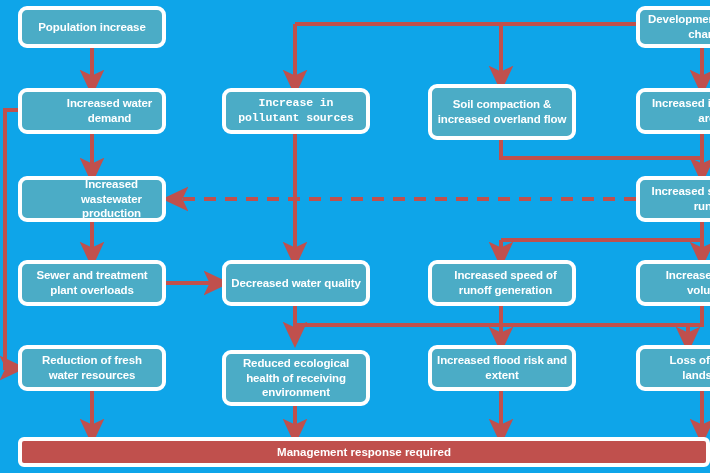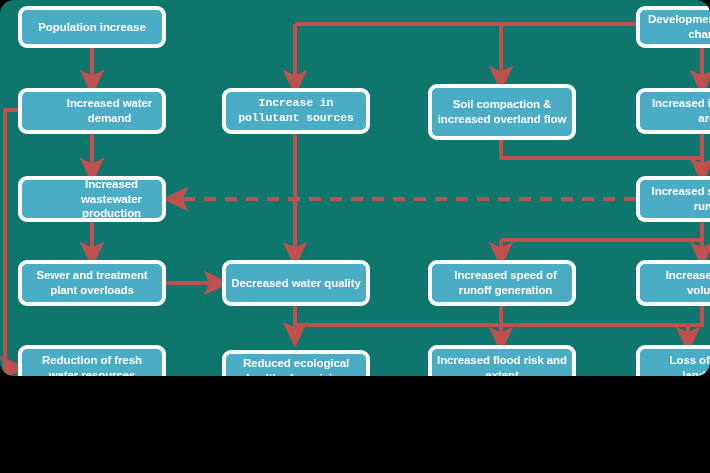--- a/index.html
+++ b/index.html
@@ -1,22 +1,21 @@
 <!DOCTYPE html>
 <html><head>
 <meta charset="utf-8">
 <style>
   html,body{margin:0;padding:0;background:#000;}
   #stage{
     position:relative;
-    width:710px;height:376px;
-    background:#0f766e;
+    width:710px;height:473px;
+    background:#0ea5e9;
     overflow:hidden;
     font-family:"Liberation Sans", sans-serif;
-    border-radius:14px;
   }
   #edges{position:absolute;left:0;top:0;width:710px;height:473px;}
   .node{
     position:absolute;
     box-sizing:border-box;
     background:#4BACC6;
     border:4px solid #FFFFFF;
     border-radius:9px;
     color:#FFFFFF;
     font-size:11.5px;
@@ -145,14 +144,17 @@
         <span class="node-label">Reduced ecological health of receiving environment</span>
       </div>
       <div class="node" style="left: 428px; top: 345px; width: 148px; height: 46px;">
         <span class="node-label">Increased flood risk and extent</span>
       </div>
       <div class="node" style="left: 636px; top: 345px; width: 148px; height: 46px;">
         <span class="node-label">Loss of natural landscape</span>
       </div>
     </div>
 
+  <div class="bar" id="summary-bar" style="left: 18px; top: 437px; width: 692px; height: 30px;">
+    <span>Management response required</span>
+  </div>
 
 </div>
 
 </body></html>

